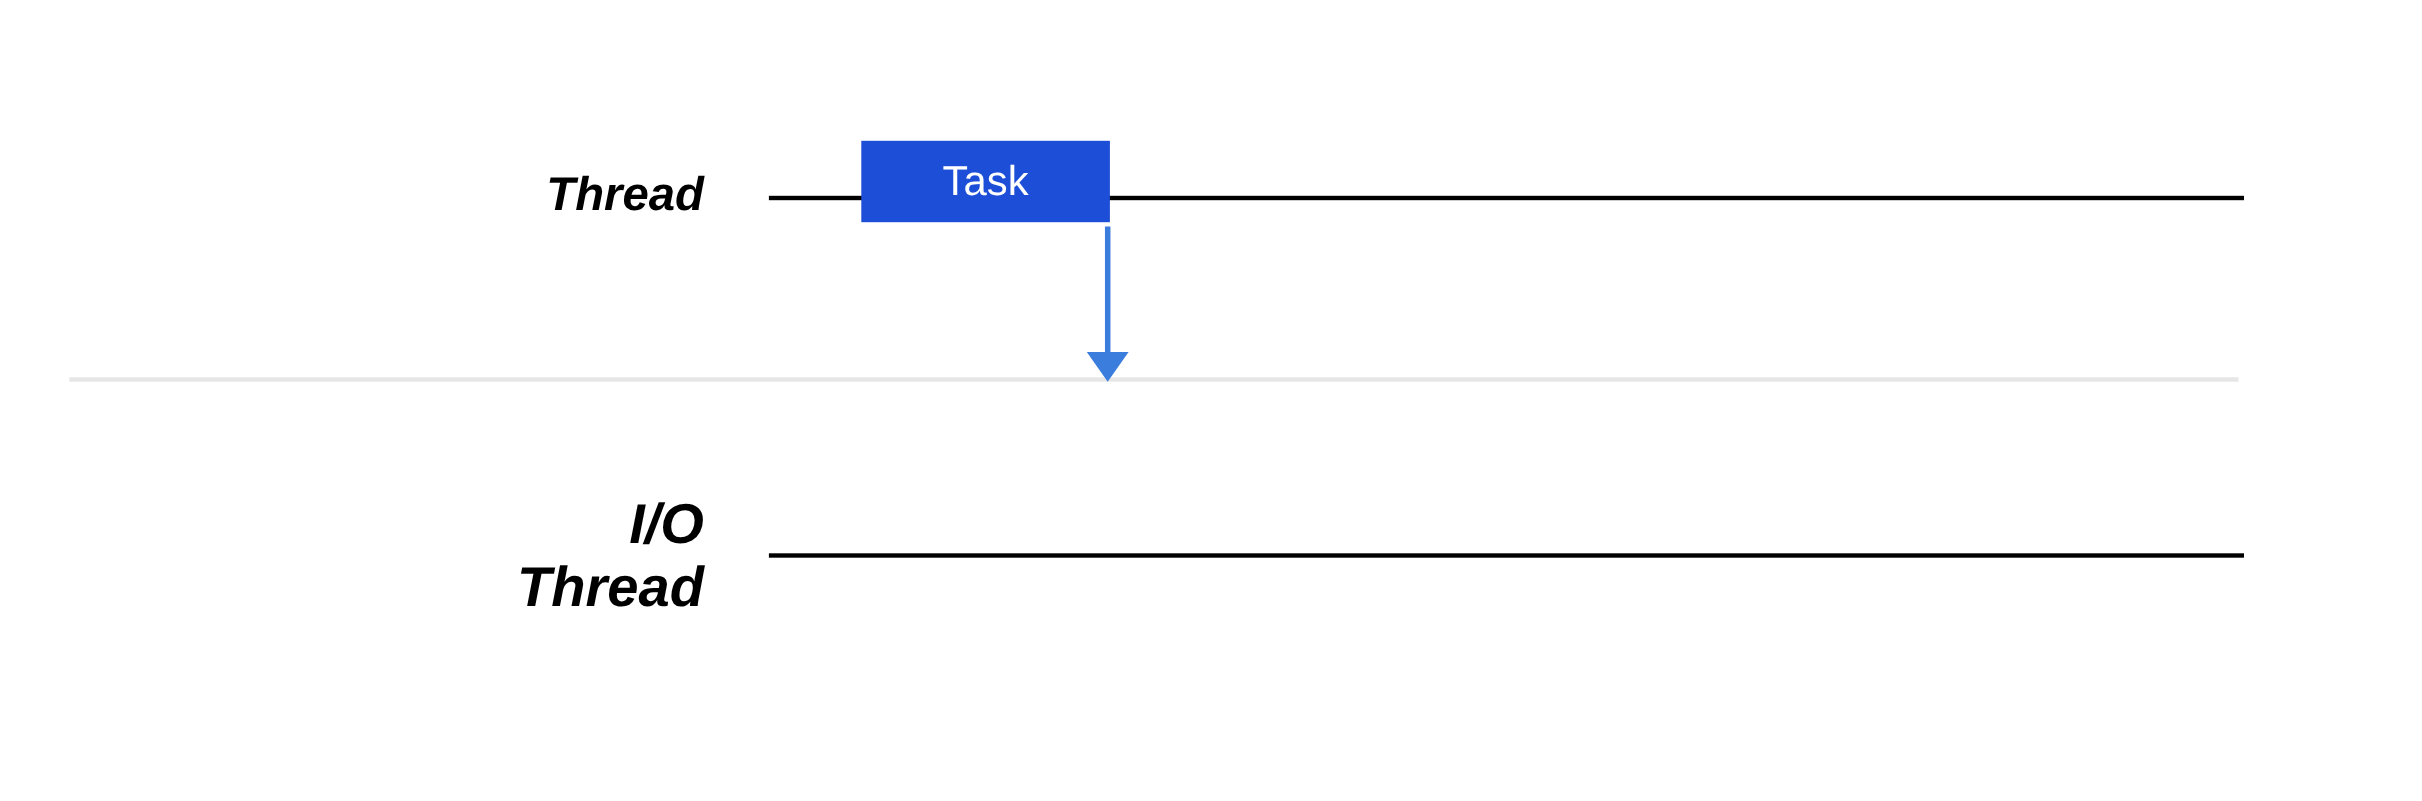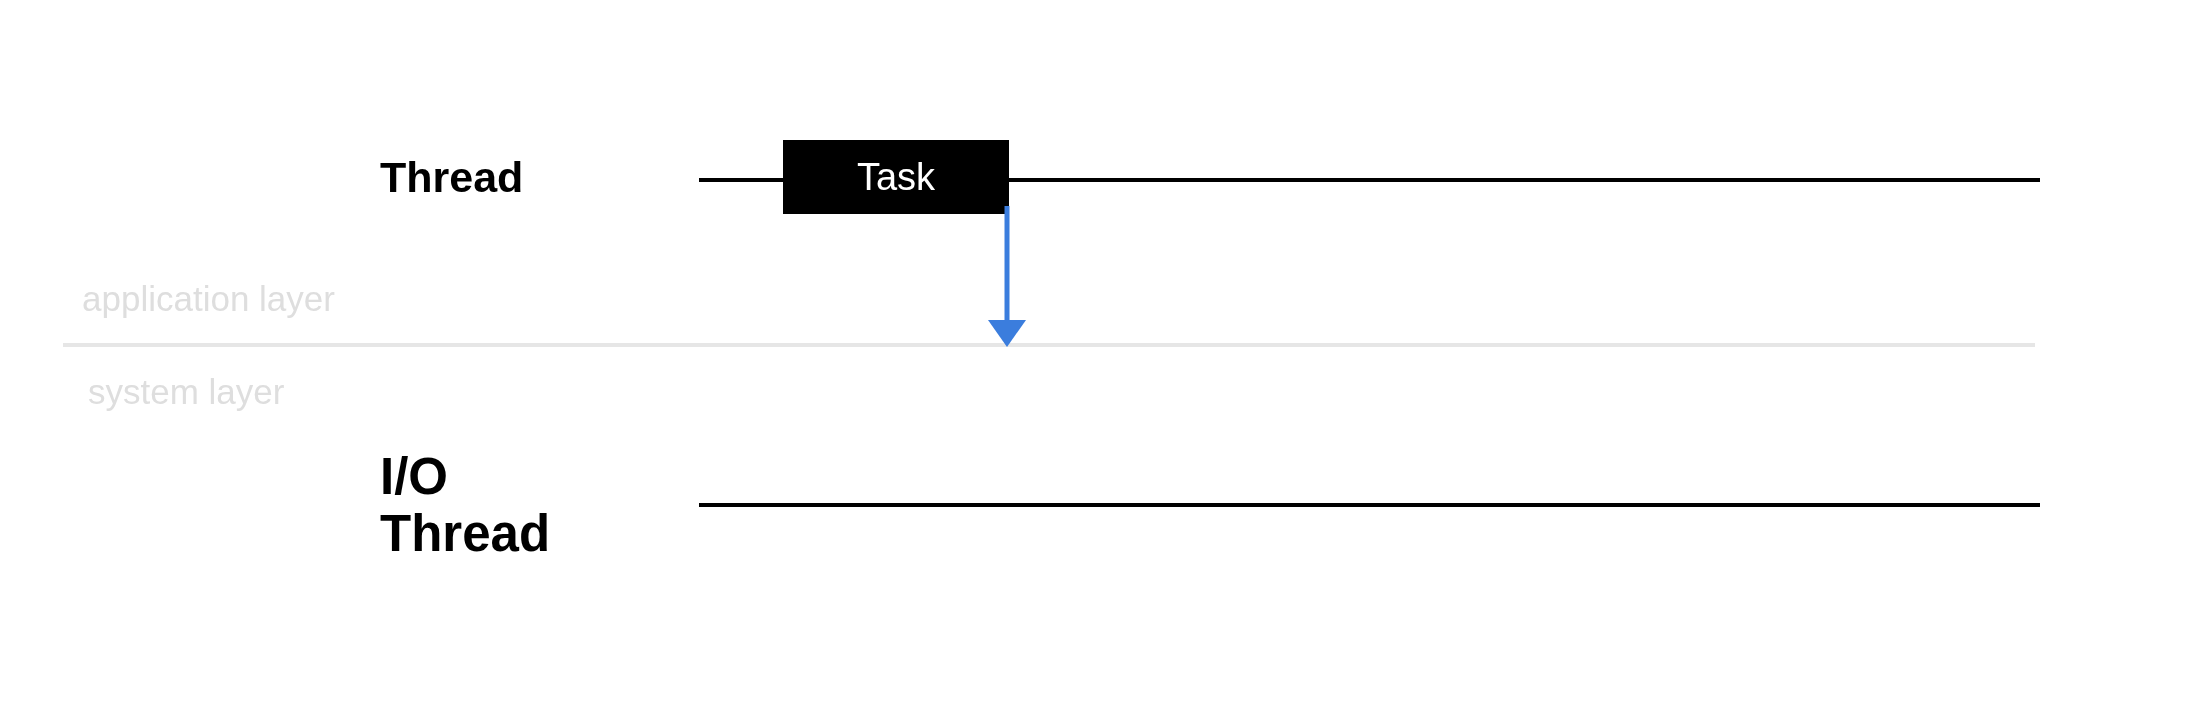--- a/index.html
+++ b/index.html
@@ -17,24 +17,25 @@
     background: #ffffff;
     overflow: hidden;
   }
 
   
   .lane-label {
     position: absolute;
     font-family: "Liberation Sans", sans-serif;
     font-weight: 700;
     color: #000000;
-    text-align: left;
+    text-align: right;
     line-height: 1.12;
     white-space: pre-line;
     letter-spacing: 0px;
+    font-style: italic;
   }
   #thread-label {
     left: 380px;
     top: 153px;
     width: 260px;
     font-size: 43px;
   }
   #io-thread-label {
     left: 380px;
     top: 448px;
@@ -82,24 +83,24 @@
   }
   #system-layer-label {
     left: 88px;
     top: 372px;
   }
 
   
   #task-box {
     position: absolute;
     left: 783px;
-    top: 140px;
+    top: 128px;
     width: 226px;
     height: 74px;
-    background: #000000;
+    background: #1d4ed8;
     display: flex;
     align-items: center;
     justify-content: center;
   }
   #task-box-label {
     font-family: "Liberation Sans", sans-serif;
     font-weight: 400;
     font-size: 38px;
     color: #ffffff;
     line-height: 1;
@@ -115,22 +116,20 @@
     overflow: visible;
   }
 </style>
 </head>
 <body>
 
 <div id="canvas">
 
   <div id="layer-divider"></div>
 
-  <div class="layer-caption" id="application-layer-label">application layer</div>
-  <div class="layer-caption" id="system-layer-label">system layer</div>
 
   <div class="lane-label" id="thread-label">Thread</div>
   <div class="lifeline" id="thread-lifeline"></div>
 
   <div id="task-box">
     <span id="task-box-label">Task</span>
   </div>
 
   <svg id="dispatch-arrow" viewBox="0 0 42 142" width="42" height="142" xmlns="http://www.w3.org/2000/svg">
     <line x1="21" y1="0" x2="21" y2="116" stroke="#3b7ddd" stroke-width="5"></line>

